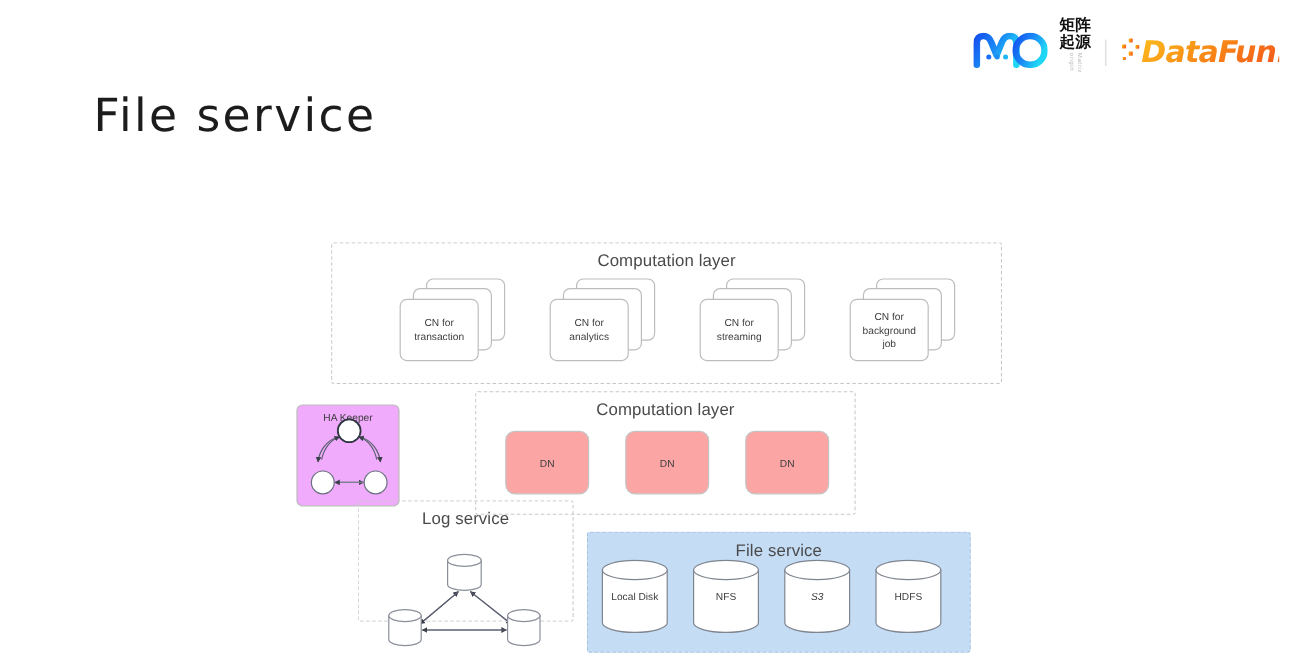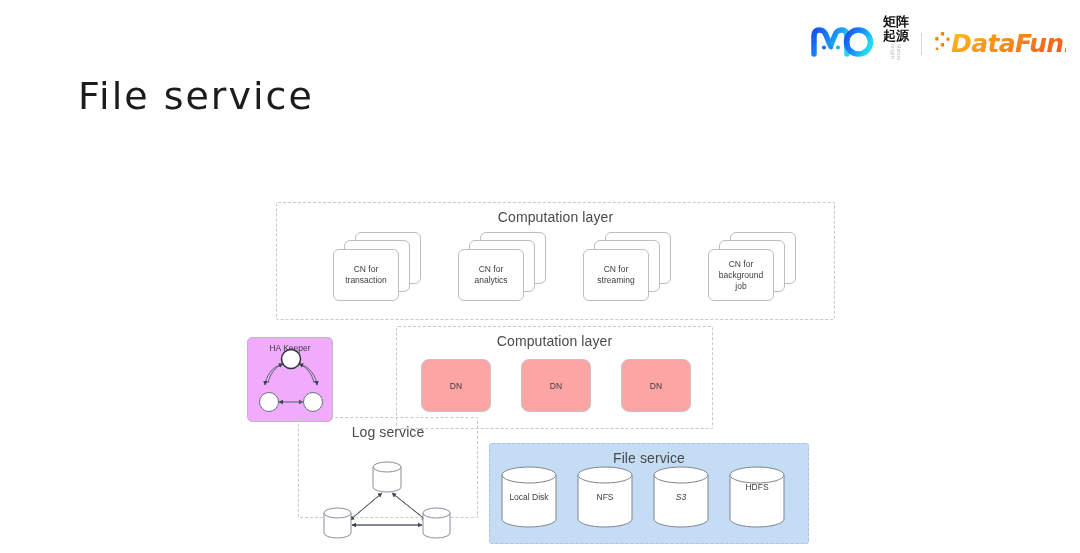--- a/index.html
+++ b/index.html
@@ -350,16 +350,16 @@
       <ellipse cx="29" cy="9" rx="27" ry="8" fill="#ffffff" stroke="#7f858f" stroke-width="1"></ellipse>
     </svg>
     <div class="cyl-label" style="top:26px;font-style:italic;">S3</div>
   </div>
 
   <div class="cyl" style="left:728px; top:466px; width:58px; height:62px;">
     <svg width="58" height="62" viewBox="0 0 58 62">
       <path d="M2,9 L2,53 A27,8 0 0 0 56,53 L56,9 Z" fill="#ffffff" stroke="#7f858f" stroke-width="1"></path>
       <ellipse cx="29" cy="9" rx="27" ry="8" fill="#ffffff" stroke="#7f858f" stroke-width="1"></ellipse>
     </svg>
-    <div class="cyl-label" style="top:16px;text-align:center;">HDFS</div>
+    <div class="cyl-label" style="top:26px;text-align:center;">HDFS</div>
   </div>
 
 </div>
 
 </body></html>

